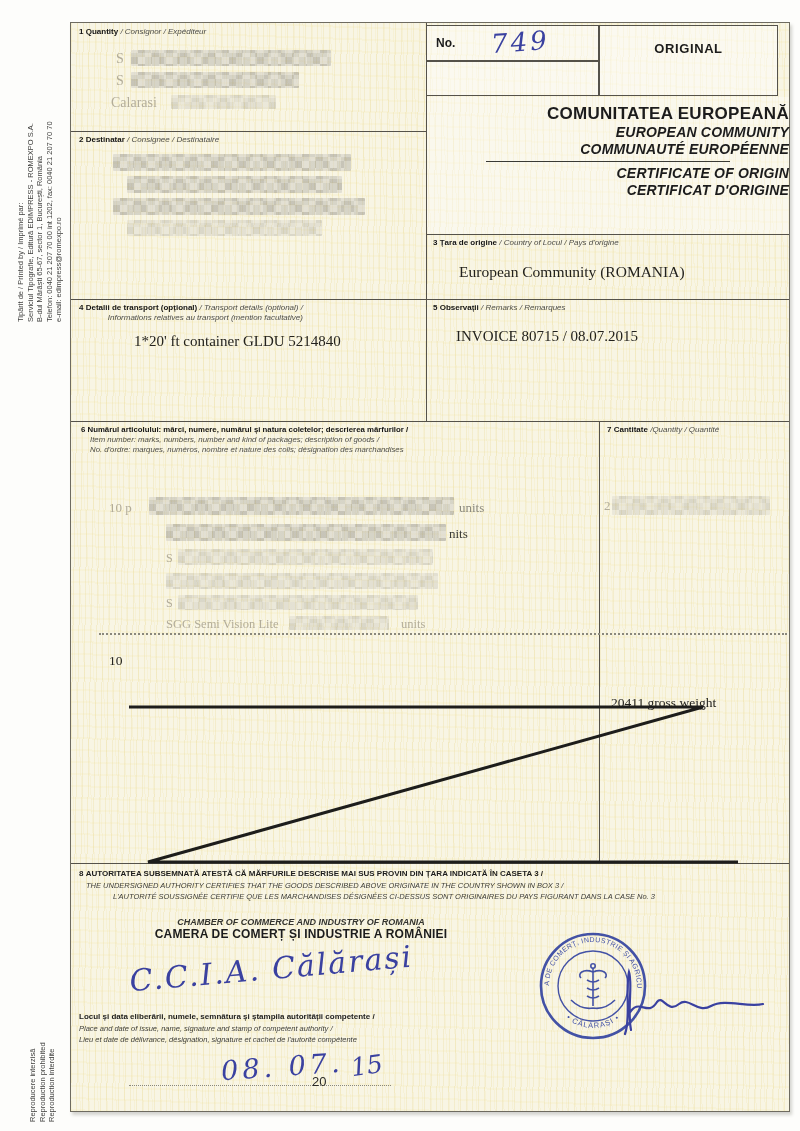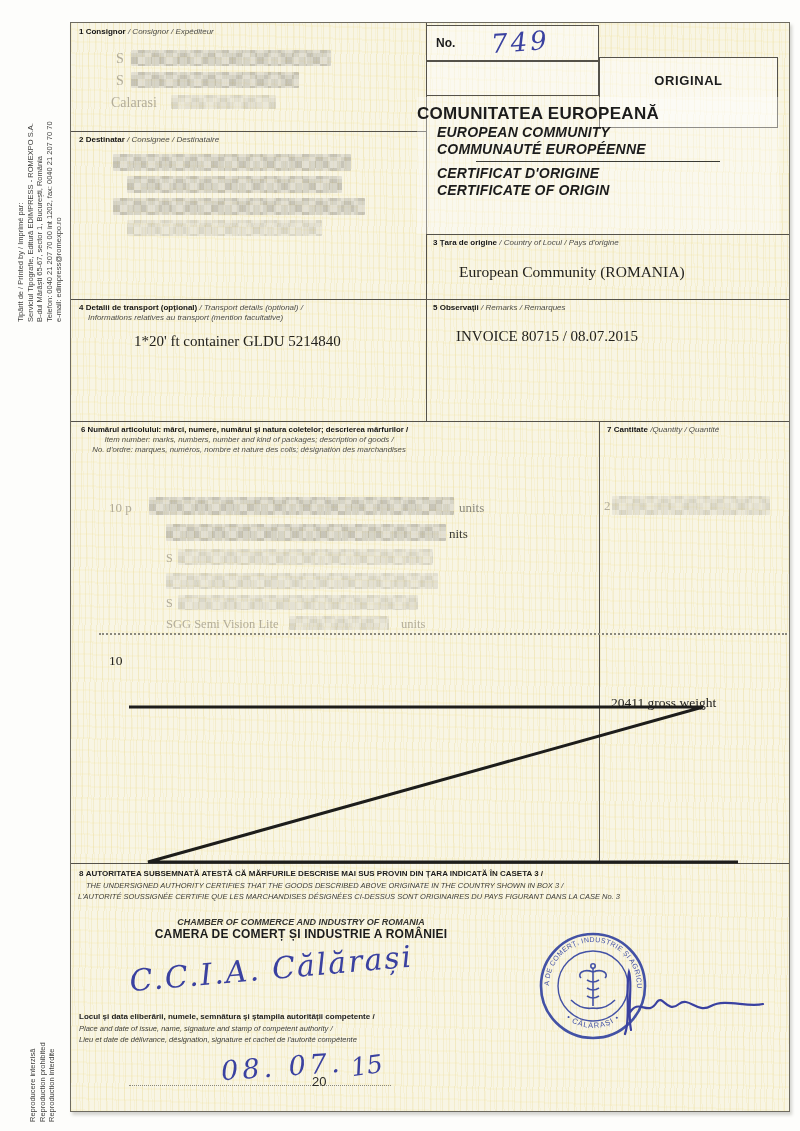--- a/index.html
+++ b/index.html
@@ -20,21 +20,21 @@
   .lbl b{color:#141414;}
   .lbl i{color:#4d4d48;font-style:italic;}
   .val{font-family:"Liberation Serif",serif;font-size:15px;color:#23221d;white-space:nowrap;}
   .ghost{font-family:"Liberation Serif",serif;color:#b2ac99;white-space:nowrap;}
   
   .px{position:absolute;border-radius:1px;background:
       repeating-conic-gradient(rgba(107,105,98,.20) 0% 25%, rgba(203,200,190,.40) 0% 50%) 0px 0px/14px 14px,
       repeating-conic-gradient(rgba(150,148,140,.26) 0% 25%, rgba(232,230,220,.32) 0% 50%) 7px 3px/26px 22px;}
   .px.lt{opacity:.62;}
   
-  #titleblock{position:absolute;left:346px;top:74px;width:362px;height:137px;text-align:left;
+  #titleblock{position:absolute;left:356px;top:74px;width:362px;height:137px;text-align:right;
               background:rgba(255,255,255,.35);}
   .t-ro1{font-size:17px;font-weight:bold;letter-spacing:.3px;margin-top:7px;}
   .t-it{font-size:14px;font-weight:bold;font-style:italic;letter-spacing:.2px;line-height:17px;padding-left:20px;}
   .t-div{width:244px;height:1px;background:#3a3a34;margin:3px auto 3px auto;}
   .t-ro2{font-size:19px;font-weight:bold;letter-spacing:.4px;line-height:22px;}
   
   .cell{position:absolute;box-sizing:border-box;border:1px solid #55524a;background:rgba(255,255,255,.45);}
   
   .hand{font-family:"DejaVu Serif",serif;font-style:italic;color:#3a41a0;white-space:nowrap;}
   
@@ -68,21 +68,21 @@
 
     <div class="rule" style="top:108px;left:0;width:355px;height:1px;"></div>
     <div class="rule" style="top:276px;left:0;width:718px;height:1px;"></div>
     <div class="rule" style="top:398px;left:0;width:718px;height:1px;"></div>
     <div class="rule" style="top:840px;left:0;width:718px;height:1px;"></div>
     <div class="rule" style="left:355px;top:0;width:1px;height:398px;"></div>
     <div class="rule" style="left:528px;top:398px;width:1px;height:442px;"></div>
     <div class="rule" style="left:355px;top:211px;width:363px;height:1px;"></div>
 
     <div class="abs lbl" style="left:8px;top:4px;">
-      <b>1</b> <b>Consignor</b> <i>/ Consignor / Expéditeur</i>
+      <b>1</b> <b>Quantity</b> <i>/ Consignor / Expéditeur</i>
     </div>
     <span class="abs ghost" style="left:45px;top:28px;font-size:14px;">S</span>
     <div class="px" style="left:60px;top:27px;width:200px;height:16px;"></div>
     <span class="abs ghost" style="left:45px;top:50px;font-size:14px;">S</span>
     <div class="px" style="left:60px;top:49px;width:168px;height:16px;"></div>
     <span class="abs ghost" style="left:40px;top:72px;font-size:14px;">Calarasi</span>
     <div class="px lt" style="left:100px;top:72px;width:105px;height:14px;"></div>
 
     <div class="abs lbl" style="left:8px;top:112px;">
       <b>2</b> <b>Destinatar</b> <i>/ Consignee / Destinataire</i>
@@ -90,50 +90,50 @@
     <div class="px" style="left:42px;top:131px;width:238px;height:17px;"></div>
     <div class="px" style="left:56px;top:153px;width:215px;height:17px;"></div>
     <div class="px" style="left:42px;top:175px;width:252px;height:17px;"></div>
     <div class="px lt" style="left:56px;top:197px;width:195px;height:16px;"></div>
 
     <div class="cell" style="left:355px;top:2px;width:173px;height:36px;">
       <span style="font-size:12px;font-weight:bold;position:absolute;left:9px;top:10px;">No.</span>
     </div>
     <span class="abs hand" style="left:420px;top:4px;font-size:26px;transform:rotate(-4deg);letter-spacing:3px;">749</span>
     <div class="cell" style="left:355px;top:38px;width:173px;height:35px;"></div>
-    <div class="cell" style="left:528px;top:2px;width:179px;height:71px;margin-top:32px;">
+    <div class="cell" style="left:528px;top:2px;width:179px;height:71px;">
       <span style="font-size:13px;font-weight:bold;letter-spacing:.6px;position:absolute;left:0;right:0;top:15px;text-align:center;">ORIGINAL</span>
     </div>
 
     <div id="titleblock">
       <div class="t-ro1">COMUNITATEA EUROPEANĂ</div>
       <div class="t-it">EUROPEAN COMMUNITY</div>
       <div class="t-it">COMMUNAUTÉ EUROPÉENNE</div>
       <div class="t-div"></div>
+      <div class="t-it">CERTIFICATE OF ORIGIN</div>
       <div class="t-it">CERTIFICAT D'ORIGINE</div>
-      <div class="t-it">CERTIFICATE OF ORIGIN</div>
     </div>
 
     <div class="abs lbl" style="left:362px;top:215px;">
       <b>3</b> <b>Țara de origine</b> <i>/ Country of Locul /  Pays d'origine</i>
     </div>
     <span class="abs val" style="left:388px;top:240px;font-size:15.5px;">European Community (ROMANIA)</span>
 
-    <div class="abs lbl" style="left:8px;top:280px;">
+    <div class="abs lbl" style="left:8px;top:280px;text-align:right;">
       <b>4</b> <b>Detalii de transport (opțional)</b> <i>/ Transport details (optional) /</i><br>
       <i style="margin-left:9px;margin-top:41px;">Informations relatives au transport (mention facultative)</i>
     </div>
     <span class="abs val" style="left:63px;top:310px;text-align:right;">1*20' ft container GLDU 5214840</span>
 
     <div class="abs lbl" style="left:362px;top:280px;">
       <b>5</b> <b>Observații</b> <i>/ Remarks / Remarques</i>
     </div>
     <span class="abs val" style="left:385px;top:305px;">INVOICE 80715 / 08.07.2015</span>
 
-    <div class="abs lbl" style="left:10px;top:402px;font-size:7.8px;text-align:center;">
+    <div class="abs lbl" style="left:10px;top:402px;font-size:7.8px;">
       <b>6</b> <b>Numărul articolului: mărci, numere, numărul și natura coletelor; descrierea mărfurilor /</b><br>
       <i style="margin-left:9px;">Item number: marks, numbers, number and kind of packages; description of goods /</i><br>
       <i style="margin-left:9px;">No. d'ordre: marques, numéros, nombre et nature des colis; désignation des marchandises</i>
     </div>
     <div class="abs lbl" style="left:536px;top:402px;">
       <b>7</b> <b>Cantitate</b> <i>/Quantity / Quantité</i>
     </div>
 
     <span class="abs ghost" style="left:38px;top:477px;font-size:13px;">10 p</span>
     <div class="px" style="left:78px;top:474px;width:305px;height:18px;"></div>
@@ -155,21 +155,21 @@
     <div class="dotline" style="left:28px;top:610px;width:688px;"></div>
     <span class="abs val" style="left:38px;top:630px;font-size:13.5px;">10</span>
     <span class="abs val" style="left:540px;top:624px;font-size:13.5px;margin-top:48px;">20411 gross weight</span>
 
     <svg class="abs" style="left:0;top:0;pointer-events:none;" width="718" height="1088" viewBox="0 0 718 1088">
       <polyline points="58,684 632,684 77,839 667,839" fill="none" stroke="#1d1d1b" stroke-width="3"></polyline>
     </svg>
 
     <div class="abs cert" style="left:8px;top:845px;"><b>8</b>&nbsp;<span>AUTORITATEA SUBSEMNATĂ ATESTĂ CĂ MĂRFURILE DESCRISE MAI SUS PROVIN DIN ȚARA INDICATĂ ÎN CASETA 3 /</span></div>
     <div class="abs cert-i" style="left:15px;top:857px;">THE UNDERSIGNED AUTHORITY CERTIFIES THAT THE GOODS DESCRIBED ABOVE ORIGINATE IN THE COUNTRY SHOWN IN BOX 3 /</div>
-    <div class="abs cert-i" style="left:7px;top:868px;">L'AUTORITÉ SOUSSIGNÉE CERTIFIE QUE LES MARCHANDISES DÉSIGNÉES CI-DESSUS SONT ORIGINAIRES DU PAYS FIGURANT DANS LA CASE No. 3</div>
+    <div class="abs cert-i" style="left:15px;top:868px;padding-left:27px;">L'AUTORITÉ SOUSSIGNÉE CERTIFIE QUE LES MARCHANDISES DÉSIGNÉES CI-DESSUS SONT ORIGINAIRES DU PAYS FIGURANT DANS LA CASE No. 3</div>
 
     <div class="abs" style="left:30px;top:892px;width:400px;text-align:center;">
       <div style="font-size:9px;font-weight:bold;font-style:italic;color:#34342f;margin-top:2px;">CHAMBER OF COMMERCE AND INDUSTRY OF ROMANIA</div>
       <div style="font-size:12px;font-weight:bold;letter-spacing:.2px;">CAMERA DE COMERȚ ȘI INDUSTRIE A ROMÂNIEI</div>
     </div>
 
     <span class="abs hand" style="left:58px;top:928px;font-size:30px;letter-spacing:2px;transform:rotate(-5deg);">C.C.I.A. Călărași</span>
 
     <svg class="abs" style="left:440px;top:895px;pointer-events:none;" width="280" height="135" viewBox="0 0 280 135">
       <g stroke="#2b3c9e" fill="none" opacity="0.88">

